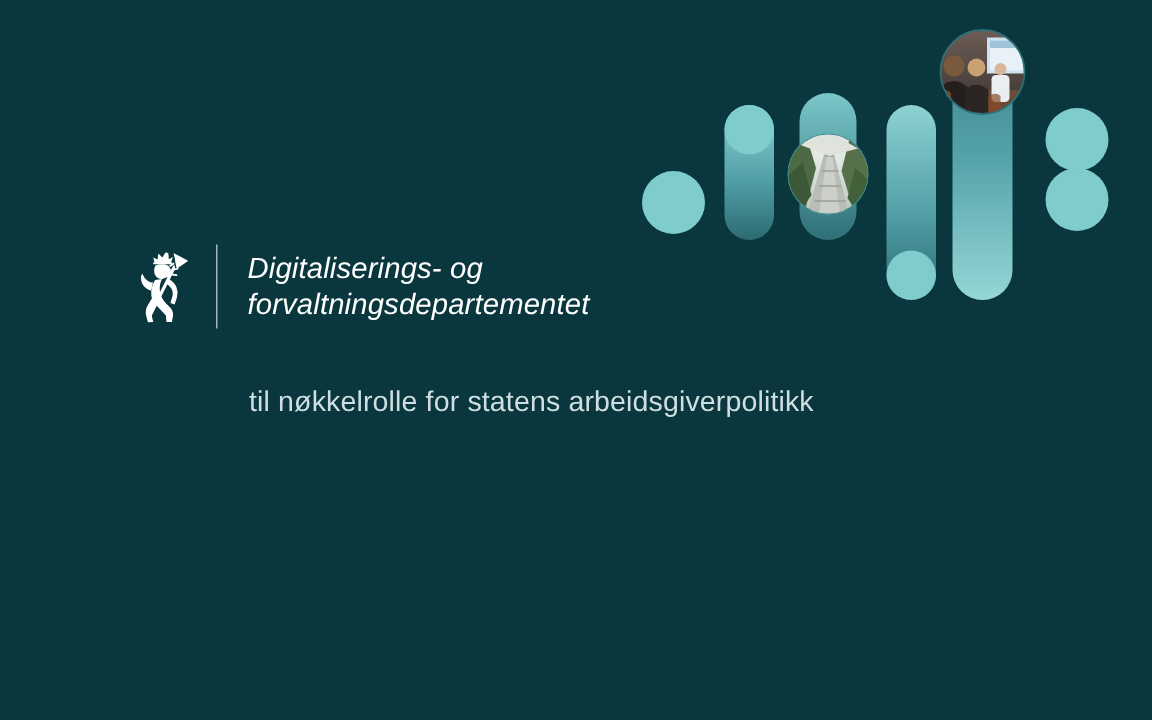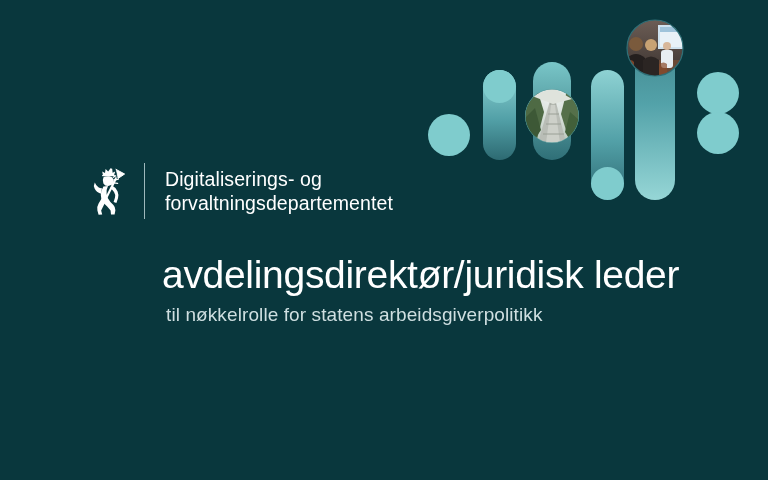--- a/index.html
+++ b/index.html
@@ -55,20 +55,21 @@
     flex: 0 0 auto;
     opacity: 0.85;
   }
   .dept-name {
     color: #ffffff;
     font-size: 19.5px;
     line-height: 24px;
     font-weight: 400;
     letter-spacing: 0.1px;
     white-space: pre-line;
+    font-style: italic;
   }
 
   
   .headline-block {
     position: absolute;
     left: 162px;
     top: 252px;
     width: 560px;
   }
   .kicker {
@@ -229,17 +230,16 @@
           <path d="M29.4 7.6 L31.2 16.6" stroke="#0a3a40" stroke-width="0.9"></path>
         </g>
       </svg>
     </span>
     <span class="logo-divider"></span>
     <span class="dept-name">Digitaliserings- og
 forvaltningsdepartementet</span>
   </div>
 
   <div class="headline-block">
-    <h1 class="job-title">avdelingsdirektør/juridisk leder</h1>
     <p class="sub-title">til nøkkelrolle for statens arbeidsgiverpolitikk</p>
   </div>
 
 </div>
 
 </body></html>

